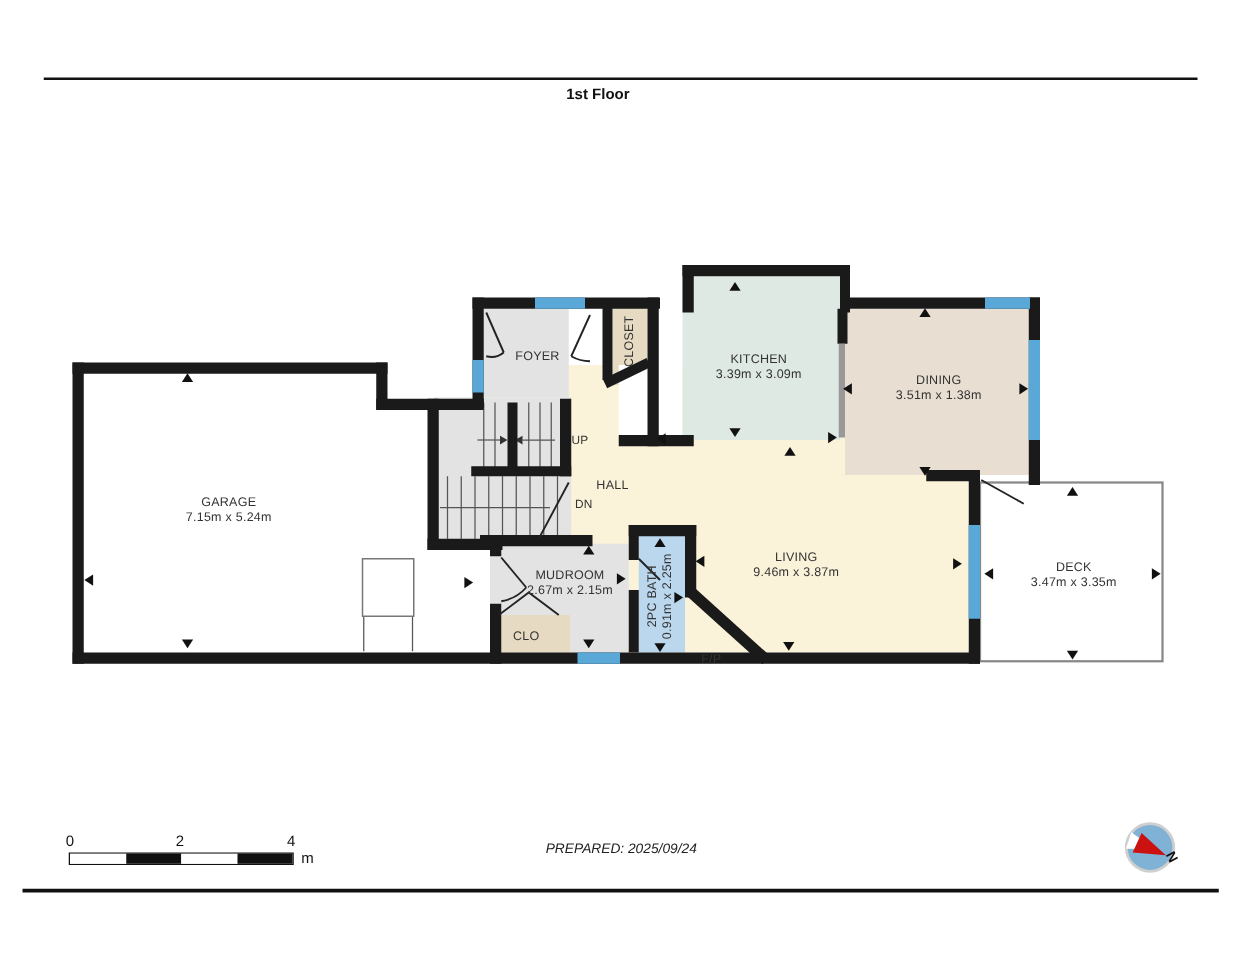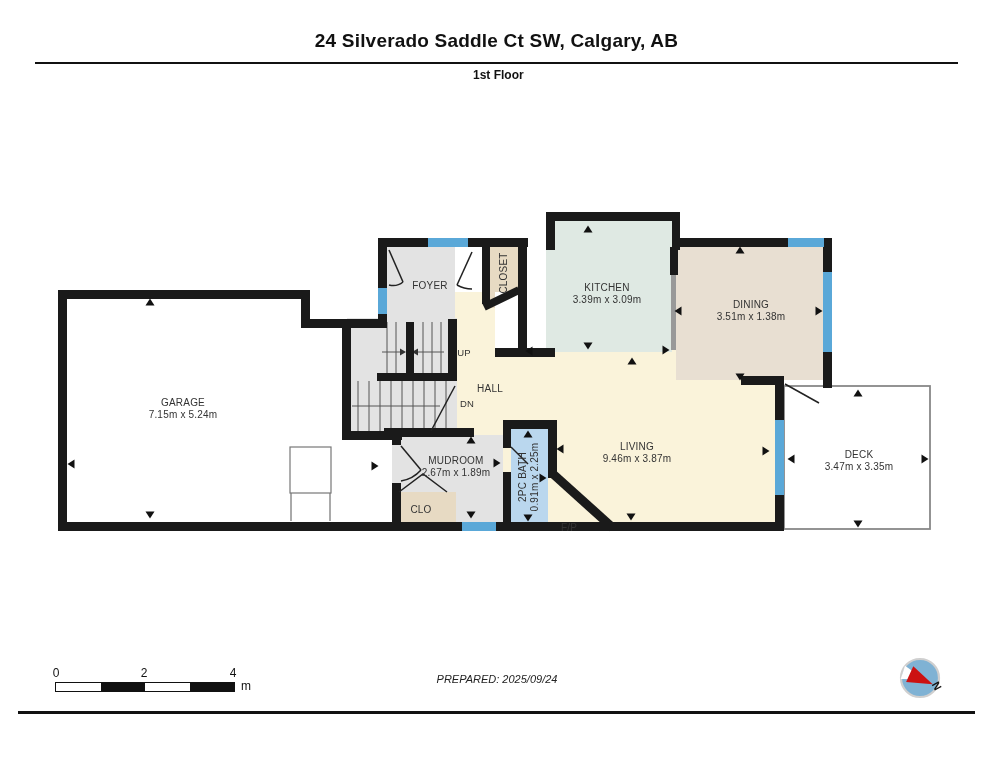--- a/index.html
+++ b/index.html
@@ -1,41 +1,40 @@
 <!DOCTYPE html>
 <html><head>
 <meta charset="utf-8">
 <style>
   html,body{margin:0;padding:0;background:#fff;}
   body{font-family:"Liberation Sans", sans-serif;color:#111;}
   #page{position:relative;width:993px;height:768px;background:#fff;overflow:hidden;}
   .abs{position:absolute;}
   #title{top:30px;left:0;width:993px;text-align:center;font-size:19px;font-weight:bold;letter-spacing:.2px;}
   #title-rule{top:62px;left:35px;width:923px;height:2px;background:#111;}
-  #floor-info{top:68px;left:453px;display:flex;gap:14px;font-size:12px;margin-left:20px;}
+  #floor-info{top:68px;left:453px;display:flex;gap:14px;font-size:12px;}
   #floor-info b{white-space:nowrap;}
   #floor-info .lines{line-height:18px;white-space:nowrap;}
   .rlabel{position:absolute;transform:translate(-50%,-50%);text-align:center;font-size:10px;line-height:12px;color:#333;white-space:nowrap;letter-spacing:.2px;}
   .rlabel.rot{transform:translate(-50%,-50%) rotate(-90deg);}
   .rlabel.small{font-size:9.5px;}
   #scale-ticks span{position:absolute;top:666px;font-size:12px;transform:translateX(-50%);}
   #scale-bar{top:682px;left:55px;width:178px;height:8px;border:1px solid #111;display:flex;box-sizing:content-box;}
   #scale-bar div{height:100%;}
   #scale-unit{top:679px;left:241px;font-size:12px;}
   #prepared{top:673px;left:497px;transform:translateX(-50%);font-size:11px;color:#222;font-style:italic;}
   #north-label{top:680px;left:933px;font-size:11px;font-weight:bold;transform:rotate(62deg);}
   #footer-rule{top:711px;left:18px;width:957px;height:3px;background:#111;}
   #footer-note{top:719px;left:35px;font-size:10px;color:#222;}
 </style>
 </head>
 <body>
 
 <div id="page">
 
-  <div id="title" class="abs">24 Silverado Saddle Ct SW, Calgary, AB</div>
   <div id="title-rule" class="abs"></div>
   <div id="floor-info" class="abs">
     <b>1st Floor</b>
   </div>
 
   <svg id="plan" class="abs" style="top:0;left:0" width="993" height="768" viewBox="0 0 993 768">
 
     <g>
       <rect x="784" y="386" width="146" height="143" fill="#ffffff" stroke="#888" stroke-width="1.8"></rect>
       <polygon points="387,292 775,292 775,522 392,522 392,435 387,435" fill="#faf3da"></polygon>
@@ -188,21 +187,21 @@
       <div>HALL</div>
     </div>
     <div class="rlabel small" style="left:464px;top:353px">
       <div>UP</div>
     </div>
     <div class="rlabel small" style="left:467px;top:404px">
       <div>DN</div>
     </div>
     <div class="rlabel" style="left:456px;top:467px">
       <div>MUDROOM</div>
-        <div>2.67m x 1.89m</div>
+        <div>2.67m x 2.15m</div>
     </div>
     <div class="rlabel" style="left:421px;top:510px">
       <div>CLO</div>
     </div>
     <div class="rlabel rot" style="left:529px;top:477px">
       <div>2PC BATH</div>
         <div>0.91m x 2.25m</div>
     </div>
     <div class="rlabel" style="left:637px;top:453px">
       <div>LIVING</div>

